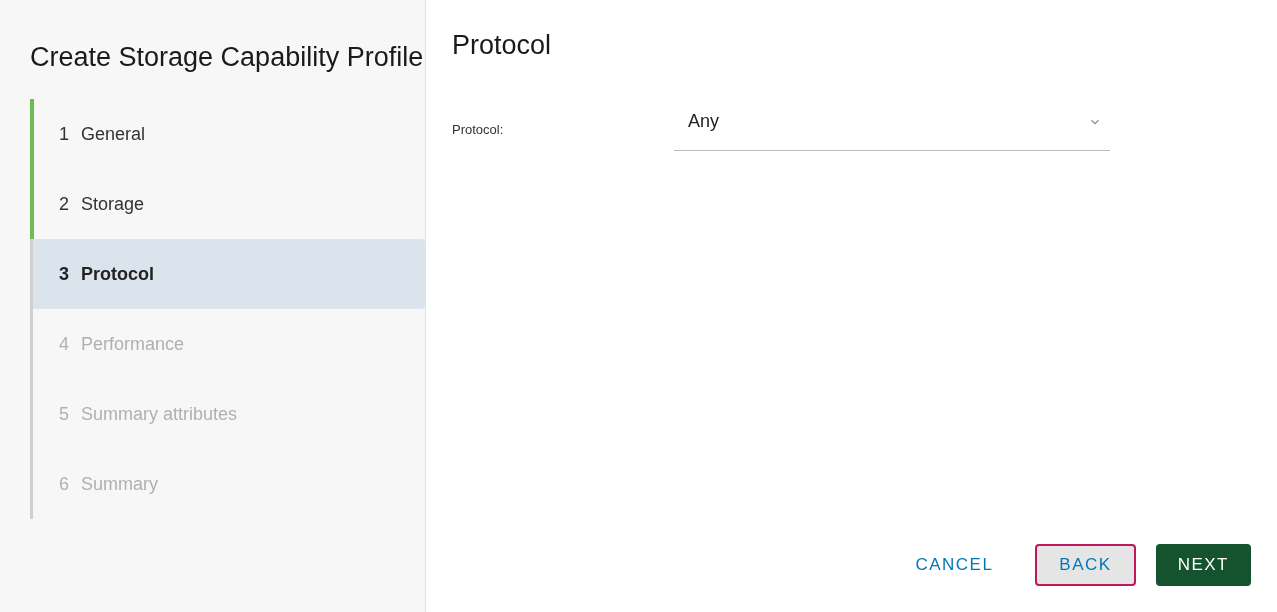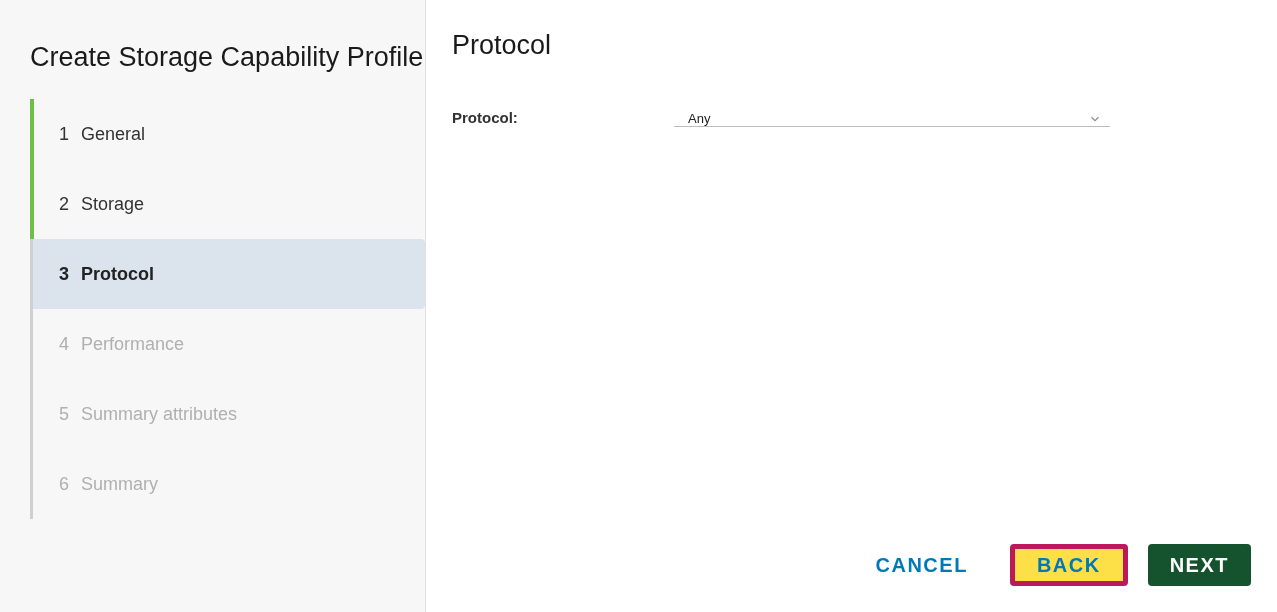--- a/index.html
+++ b/index.html
@@ -57,61 +57,61 @@
   }
   .main-title {
     font-size: 27px;
     font-weight: 300;
     color: #1a1a1a;
     margin-bottom: 46px;
   }
   .field-row { display: flex; align-items: center; }
   .field-label {
     width: 222px;
-    font-size: 15px;
-    font-weight: 700;
+    font-size: 13px;
+    font-weight: 400;
     color: #333;
   }
   .select {
     width: 436px;
     border: none;
     border-bottom: 1px solid #bdbdbd;
     display: flex;
     align-items: center;
     justify-content: space-between;
-    padding: 4px 8px 0 14px;
-    font-size: 13px;
+    padding: 4px 8px 18px 14px;
+    font-size: 18px;
     color: #222;
     cursor: pointer;
     background: #fff;
   }
   .chev { color: #8c8c8c; }
   .chev svg { display: block; }
   .footer {
     position: absolute;
     right: 26px;
     bottom: 26px;
     display: flex;
     gap: 20px;
     align-items: center;
   }
   .btn {
     height: 42px;
     padding: 0 22px;
-    font-size: 20px;
+    font-size: 17px;
     letter-spacing: 1.5px;
     border-radius: 4px;
     cursor: pointer;
     display: inline-flex;
     align-items: center;
     justify-content: center;
-    font-weight: 700;
+    font-weight: 400;
   }
   .btn-text { border: none; background: transparent; color: #0079b8; }
-  .btn-outline { border: 5px solid #be185d; background: #fde047; color: #0079b8; }
+  .btn-outline { border: 2px solid #be185d; background: #e5e5e5; color: #0079b8; }
   .btn-primary { border: none; background: #14532d; color: #fff; }
 </style>
 </head>
 <body>
 
 <div class="wrap">
   <aside class="sidebar">
     <h1 class="sidebar-title">Create Storage Capability Profile</h1>
     <ul class="steps">
         <li class="step done">

